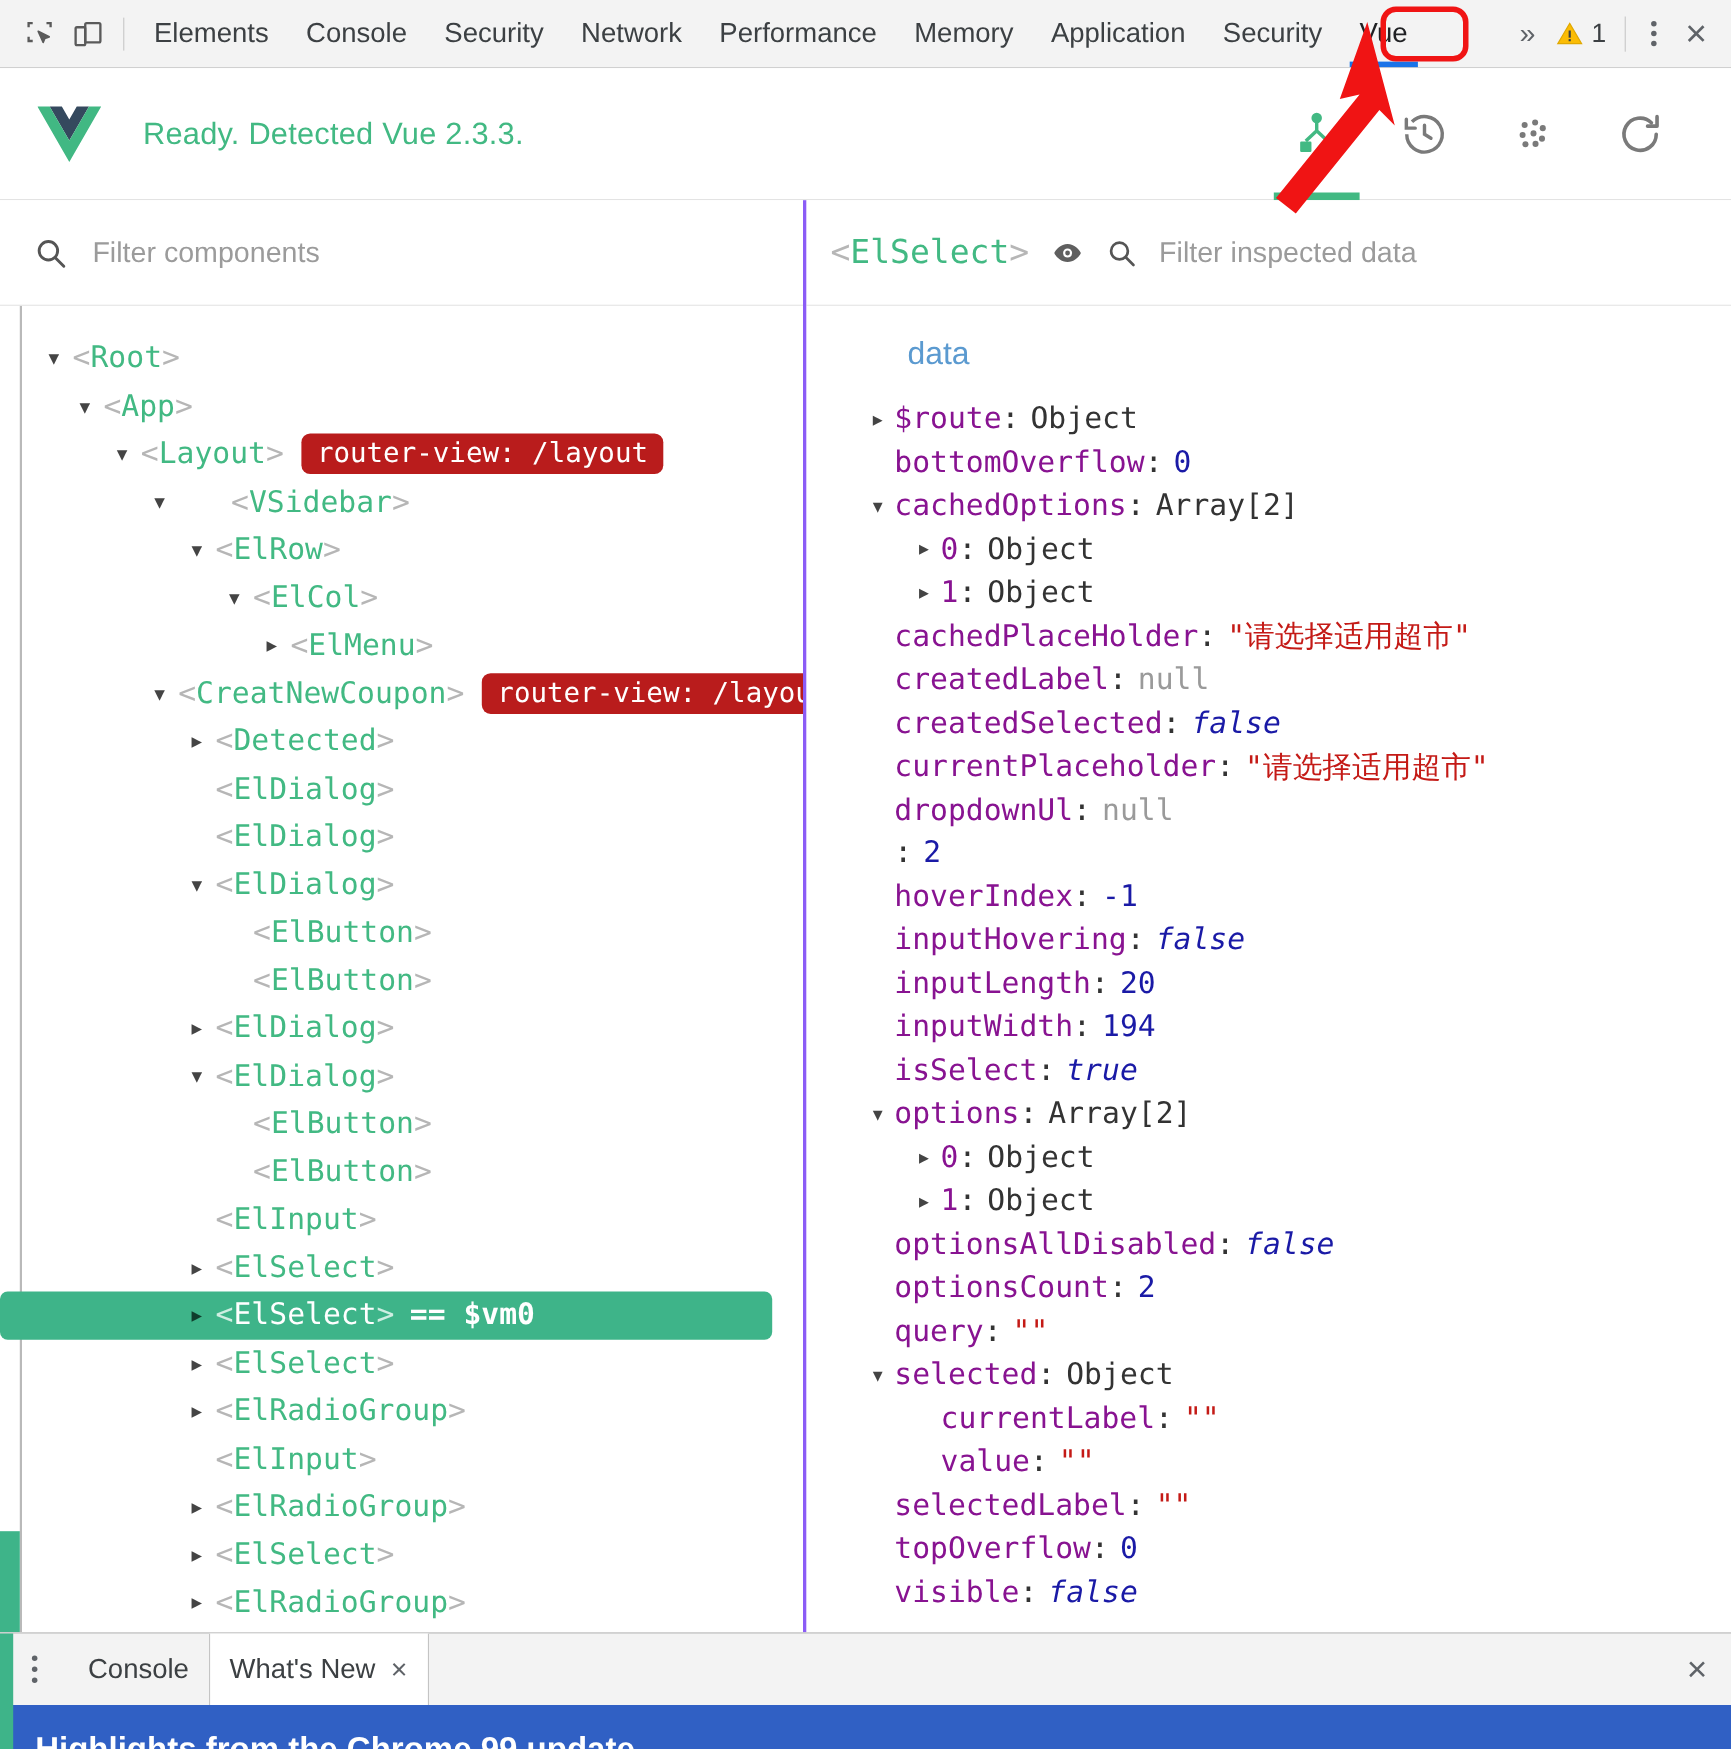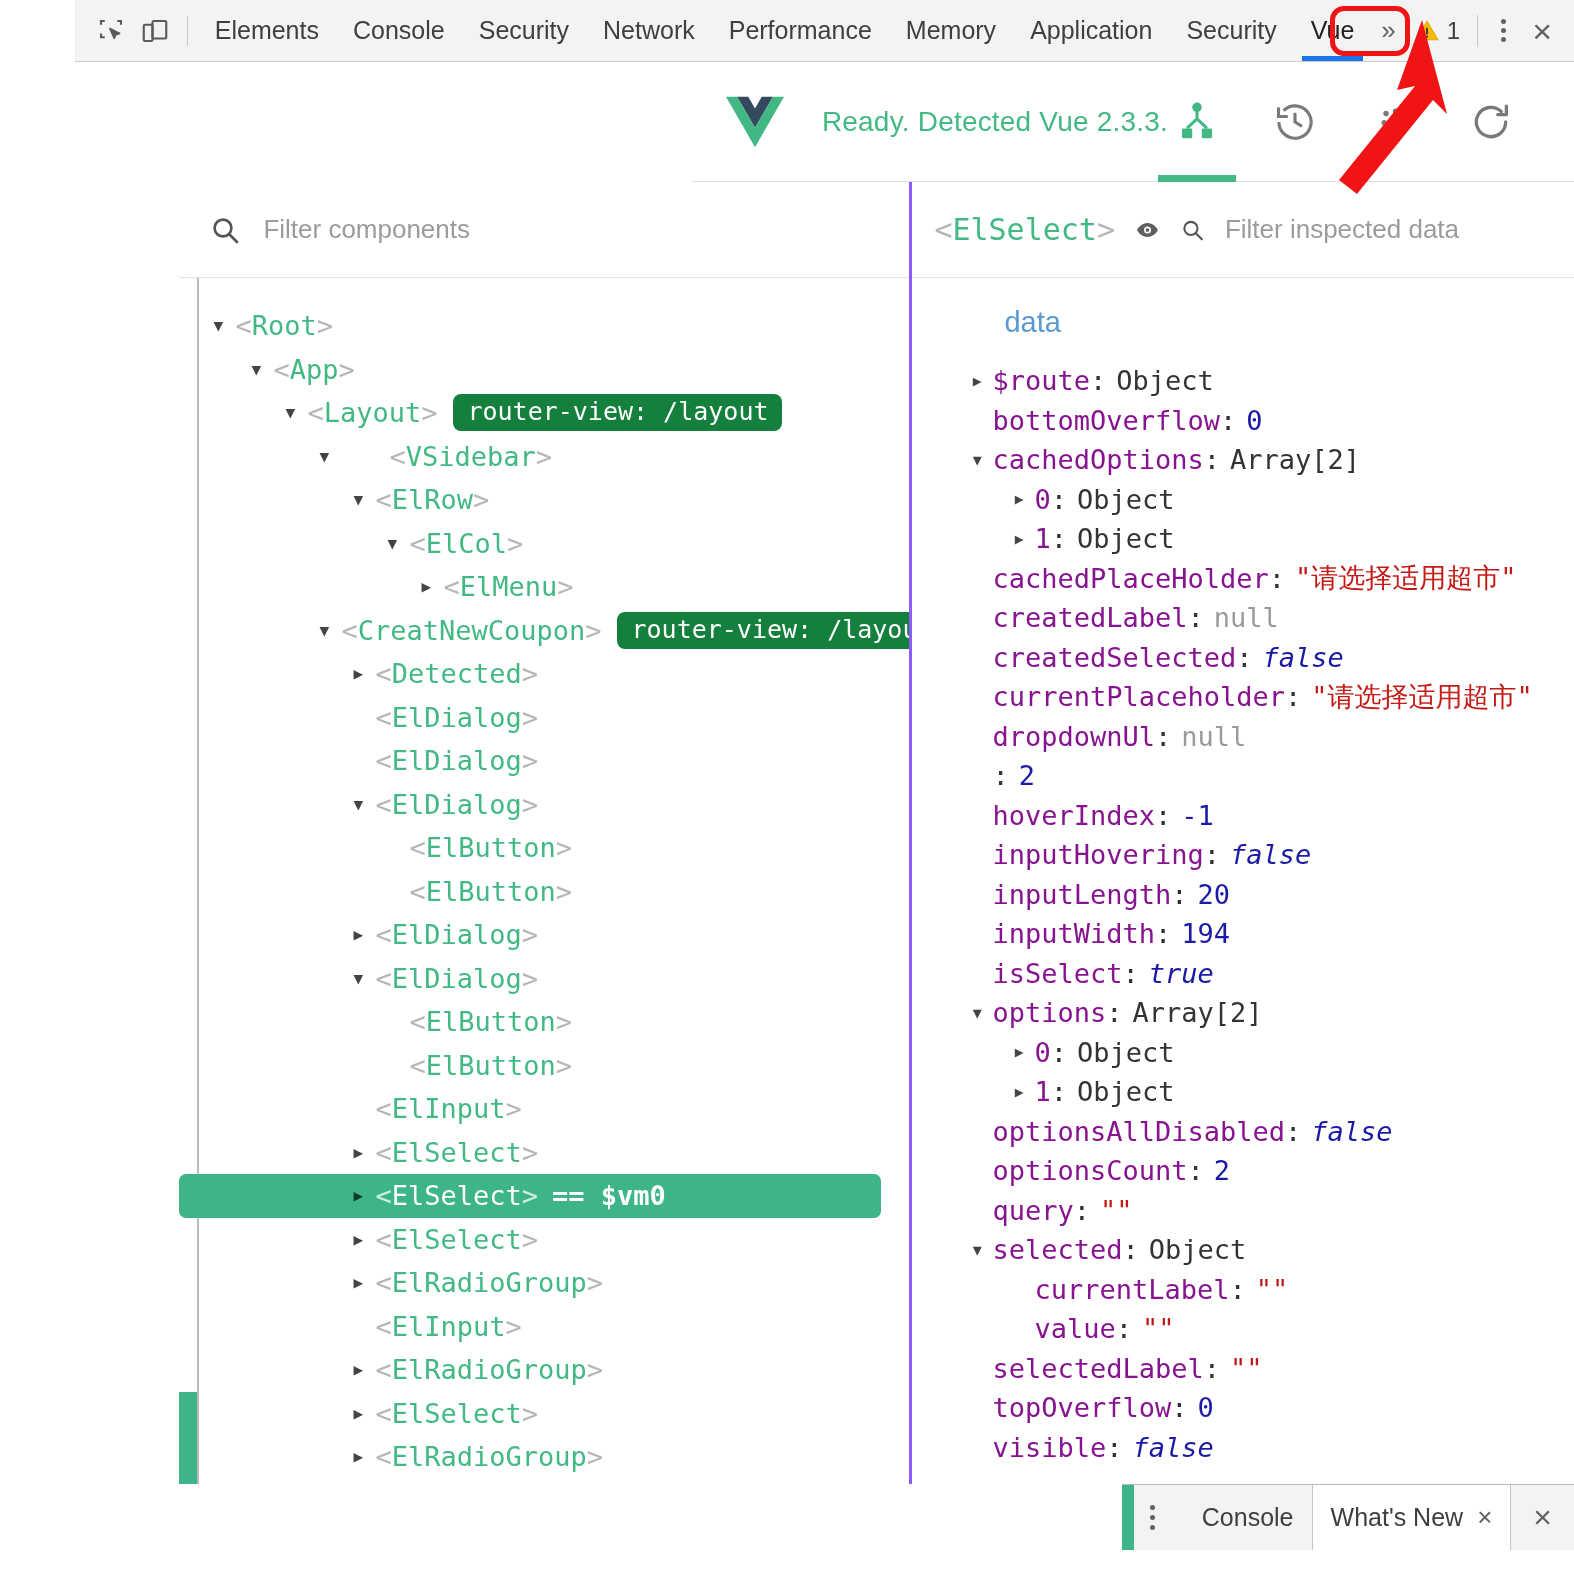--- a/index.html
+++ b/index.html
@@ -6,21 +6,20 @@
   html, body {
     width: 1574px; height: 1590px;
     background: #ffffff;
     font-family: "Liberation Sans", sans-serif;
     overflow: hidden;
   }
   .app {
     position: relative; width: 1574px; height: 1590px;
     display: flex; flex-direction: column;
     background: #fff;
-    align-items: flex-end;
   }
 
   
   .devtools-bar {
     height: 62px; min-height: 62px;
     background: #f3f3f3;
     border-bottom: 1px solid #cdcdcd;
     display: flex; align-items: center;
     padding: 0 10px 0 14px;
     position: relative;
@@ -150,21 +149,21 @@
   .tree-row .arrow.open::before { content: "▼"; font-size: 16px; }
   .tree-row .arrow.closed::before { content: "▶"; font-size: 16px; }
   .tree-row .arrow.none::before { content: ""; }
   .tag { margin-left: 4px; }
   .tag .br { color: #b6b6b6; }
   .tag .nm { color: #42b983; }
   .vm0 { color: #ffffff; margin-left: 14px; font-weight: bold; }
   .badge {
     display: inline-block;
     margin-left: 16px;
-    background: #15803d;
+    background: #b91c1c;
     color: #fff;
     border-radius: 8px;
     padding: 3px 14px 5px;
     font-size: 25px;
     font-family: "DejaVu Sans Mono", monospace;
   }
   .tree-row.selected {
     background: #3eb489;
     border-radius: 7px;
     margin-right: 28px;
@@ -376,21 +375,21 @@
       <div class="filter-row">
         <svg width="32" height="32" viewBox="0 0 24 24" fill="none" stroke="#555" stroke-width="2">
           <circle cx="10.5" cy="10.5" r="6.3"></circle>
             <path d="M15.2 15.2L21 21" stroke-linecap="round"></path>
         </svg>
         <input class="filter-input" type="text" placeholder="Filter components" style="">
       </div>
       <div class="tree" id="tree">
         <div class="tree-vline"></div>
         <div class="tree-scroll-green"></div>
-      <div class="tree-row" style="padding-left: 26px;">
+      <div class="tree-row" style="padding-left: 36px;">
             <span class="arrow open"></span>
             <span class="tag"><span class="br">&lt;</span><span class="nm">Root</span><span class="br">&gt;</span></span>
           </div>
           <div class="tree-row" style="padding-left: 64px;">
             <span class="arrow open"></span>
             <span class="tag"><span class="br">&lt;</span><span class="nm">App</span><span class="br">&gt;</span></span>
           </div>
           <div class="tree-row" style="padding-left: 98px;">
             <span class="arrow open"></span>
             <span class="tag"><span class="br">&lt;</span><span class="nm">Layout</span><span class="br">&gt;</span></span>

